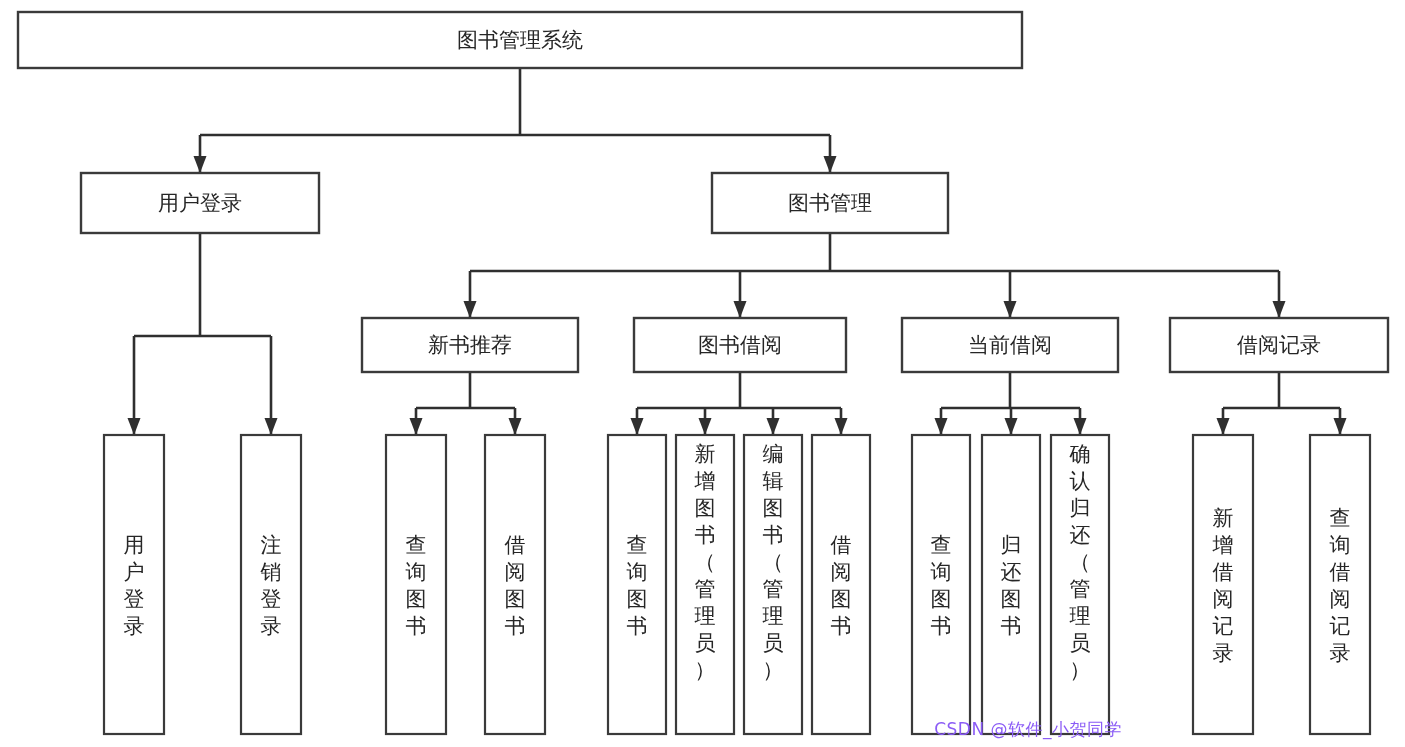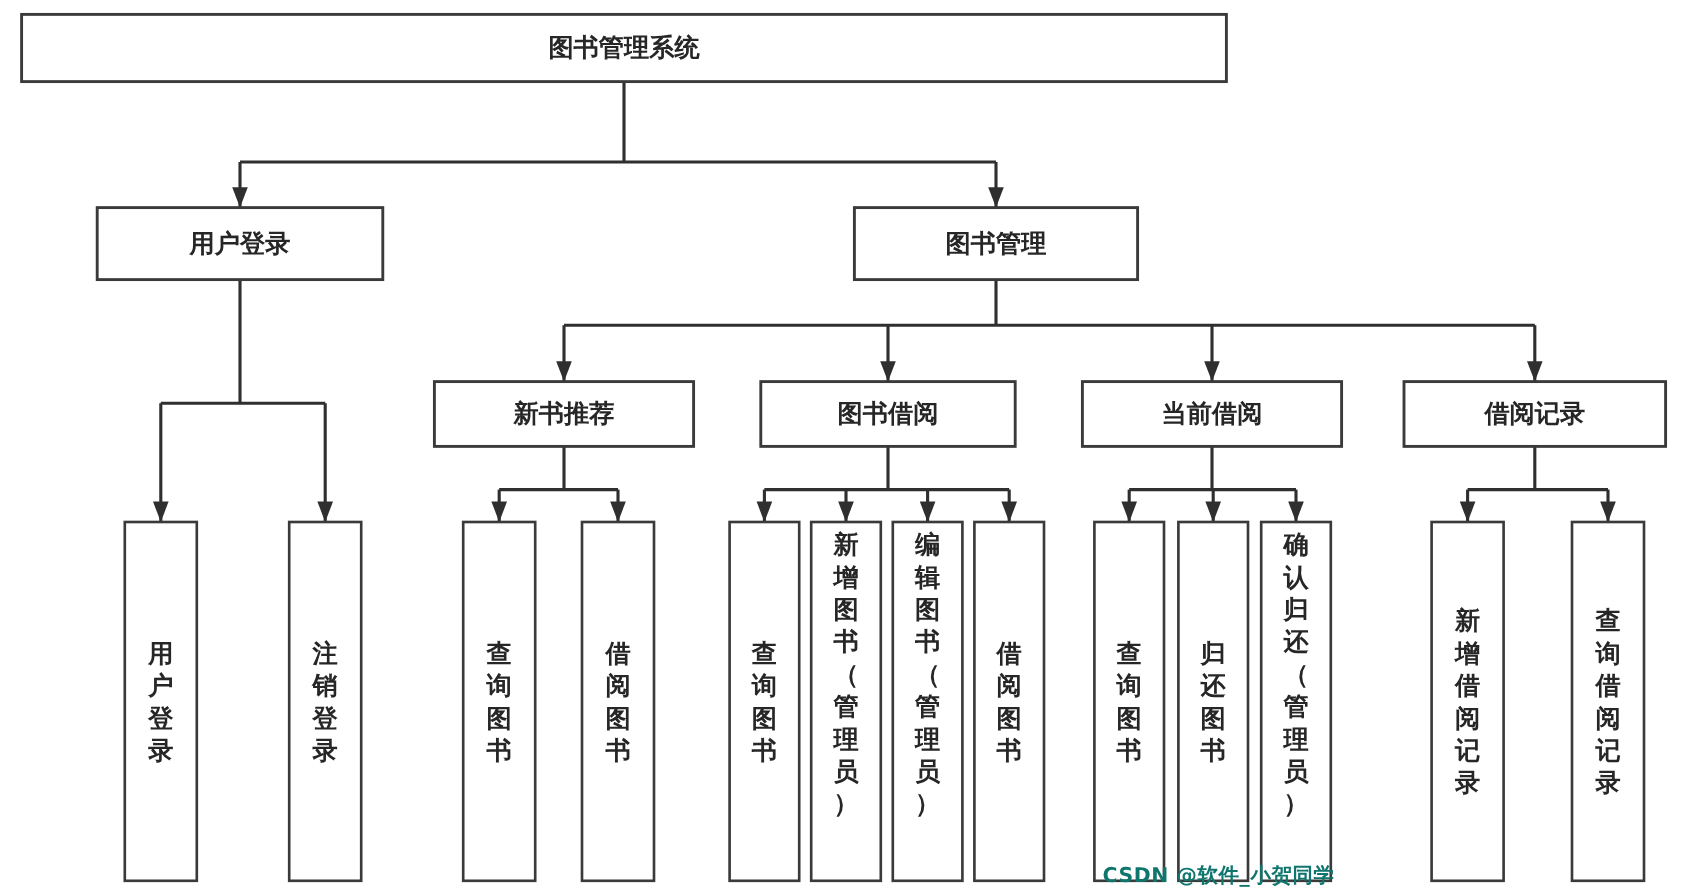--- a/index.html
+++ b/index.html
@@ -12,21 +12,20 @@
     width: 1405px;
     height: 747px;
     overflow: hidden;
     font-family: "DejaVu Sans", "Liberation Sans", sans-serif;
   }
   #diagram-root {
     position: relative;
     width: 1122px;
     height: 747px;
     background: #ffffff;
-    font-weight: bold;
   }
   svg#chart-svg {
     position: absolute;
     left: 0;
     top: 0;
     width: 1405px;
     height: 747px;
     display: block;
   }
   .node-box {
@@ -57,23 +56,23 @@
     dominant-baseline: middle;
   }
   .node-label-v-char {
     fill: #262626;
     font-family: "DejaVu Sans", "Liberation Sans", sans-serif;
     font-size: 21px;
     text-anchor: middle;
   }
   .watermark-text {
     position: absolute;
-    right: 10px;
+    right: 0;
     bottom: 6px;
-    color: #0f766e;
+    color: #8b5cf6;
     font-size: 17px;
     font-family: "DejaVu Sans", "Liberation Sans", sans-serif;
     letter-spacing: 0.5px;
     white-space: nowrap;
     user-select: none;
   }
 </style>
 </head>
 <body>
 

